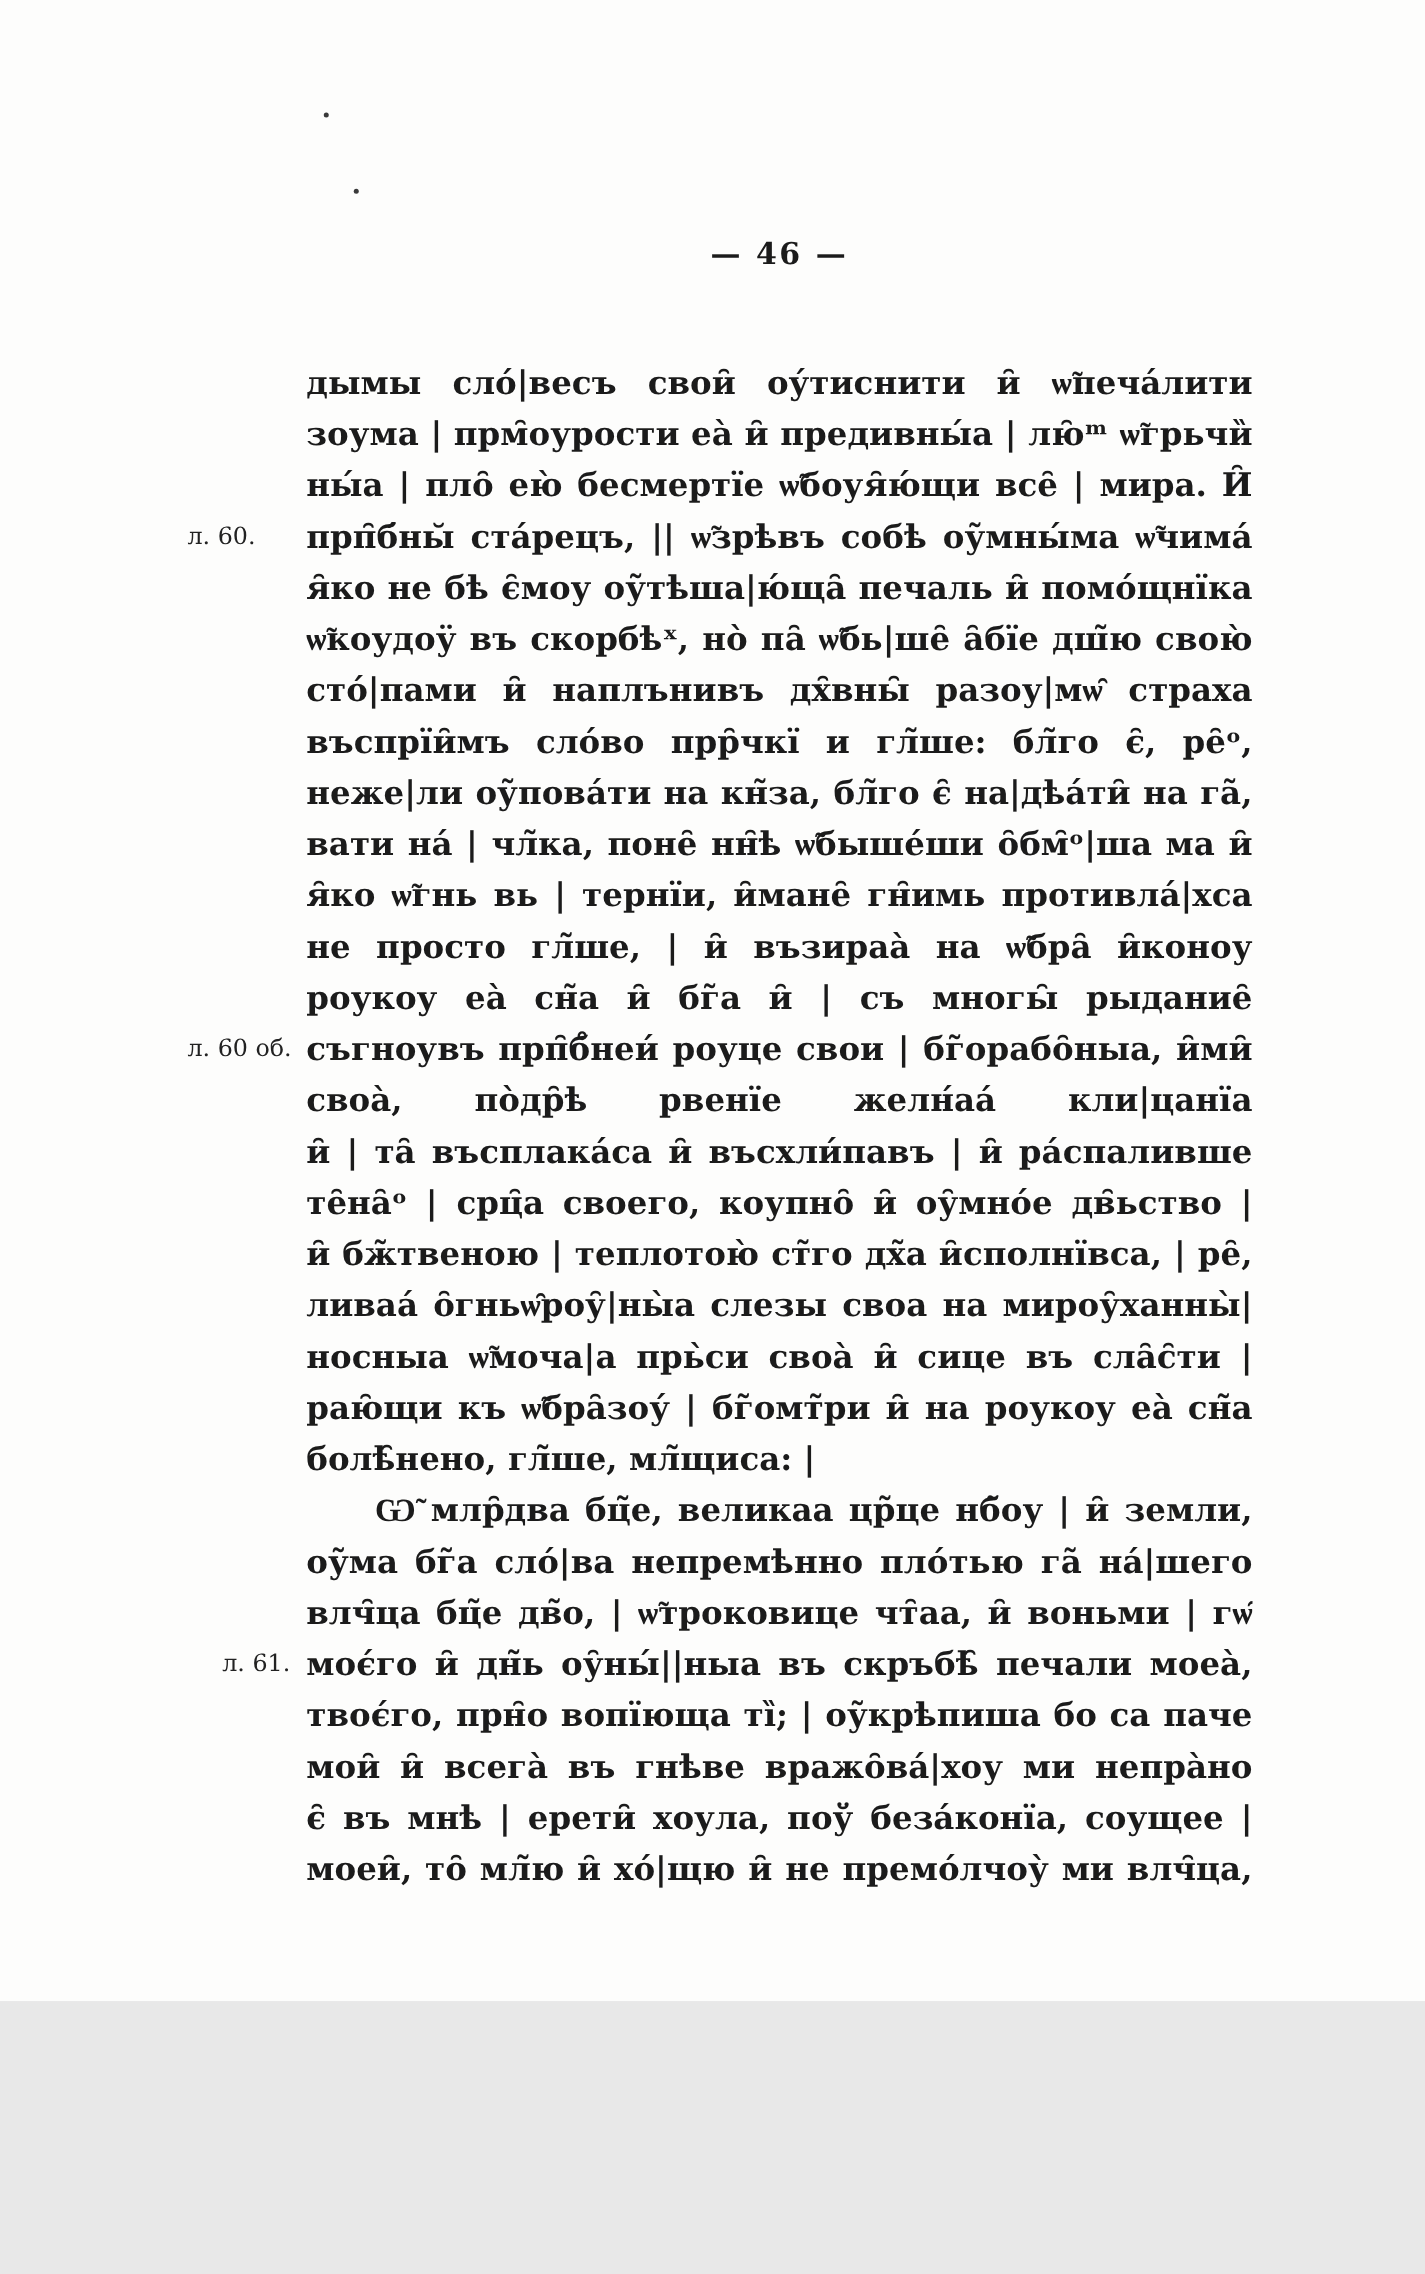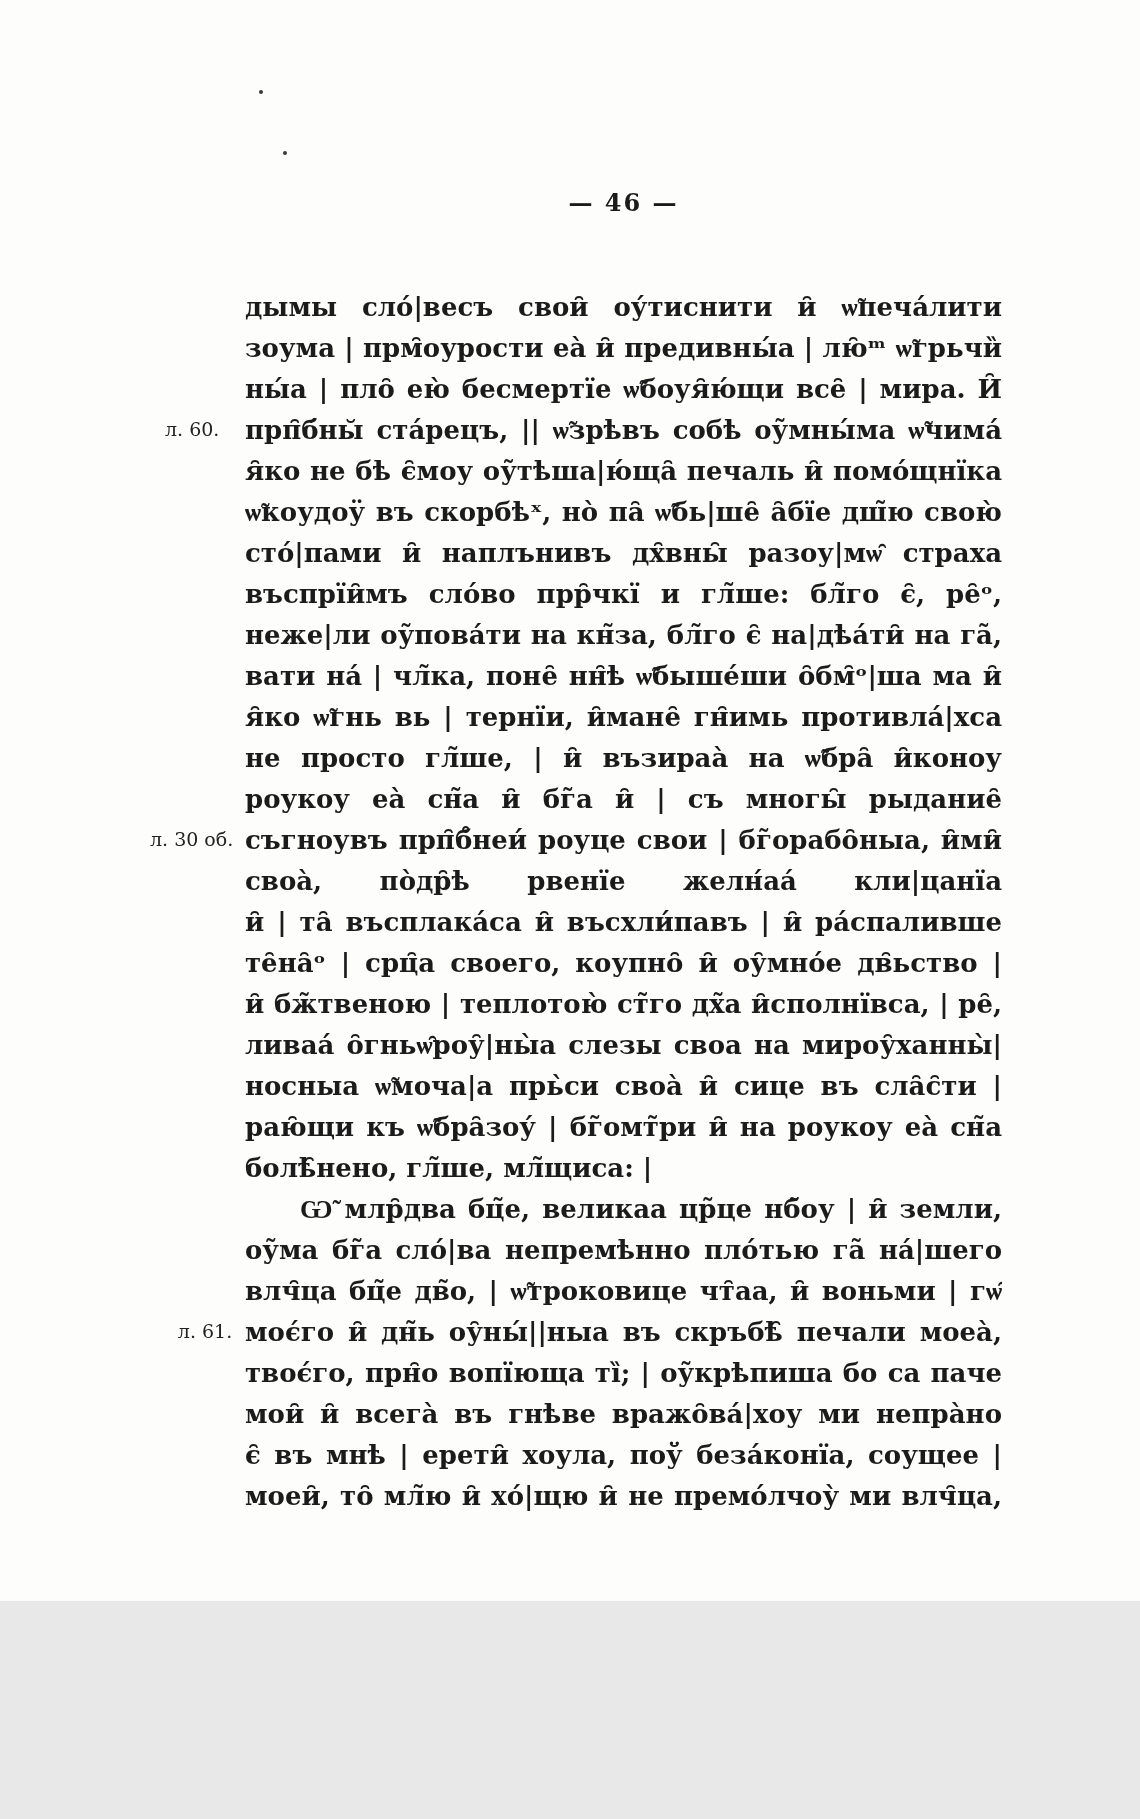--- a/index.html
+++ b/index.html
@@ -104,16 +104,16 @@
       <div class="line short">болѣ̑нено, гл̃ше, мл̃щиса: |</div>
       <div class="line indent">Ѡ̃ млр̑два бц̃е, великаа цр̃це нб̃оу | и̑ земли, ро́же̑шїа па̑</div>
       <div class="line">оу̃ма бг̃а сло́|ва непремѣнно пло́тью га̃ на́|шего і̑ѵ̃ ха̃, призри̑,</div>
       <div class="line">влч̑ца бц̃е дв̃о, | ѡ̃троковице чт̑аа, и̑ воньми | гѡ̑ сѣ́тованїа</div>
       <div class="line">моє́го и̑ дн̃ь оу̑ны́||ныа въ скръбѣ̑ печали моеа̀, не пре|зри̑ раба</div>
       <div class="line">твоє́го, прн̑о вопїюща ті̏; | оу̃крѣпиша бо са паче мене вра́|зи́</div>
       <div class="line">мои̑ и̑ всега̀ въ гнѣве вражо̑ва́|хоу ми непра̀но (sic) па̑. Но̀ а̑ще</div>
       <div class="line">є̑ въ мнѣ | ерети̑ хоула, поў беза́конїа, соущее | нечт̑їе въ дш̃и</div>
       <div class="line">моеи̑, то̑ мл̃ю и̑ хо́|щю и̑ не премо́лчоу̀ ми влч̑ца, да | испоу-</div>
     </div>
-<div class="margin-note" style="top: 418px; margin-left: 15px;">л. 60.</div>
-    <div class="margin-note" style="top: 828px;">л. 30 об.</div>
+<div class="margin-note" style="top: 418px;">л. 60.</div>
+    <div class="margin-note" style="top: 828px;">л. 60 об.</div>
     <div class="margin-note" style="top: 1320px; text-align: center;">л. 61.</div>
   </div>
 
 </body></html>

